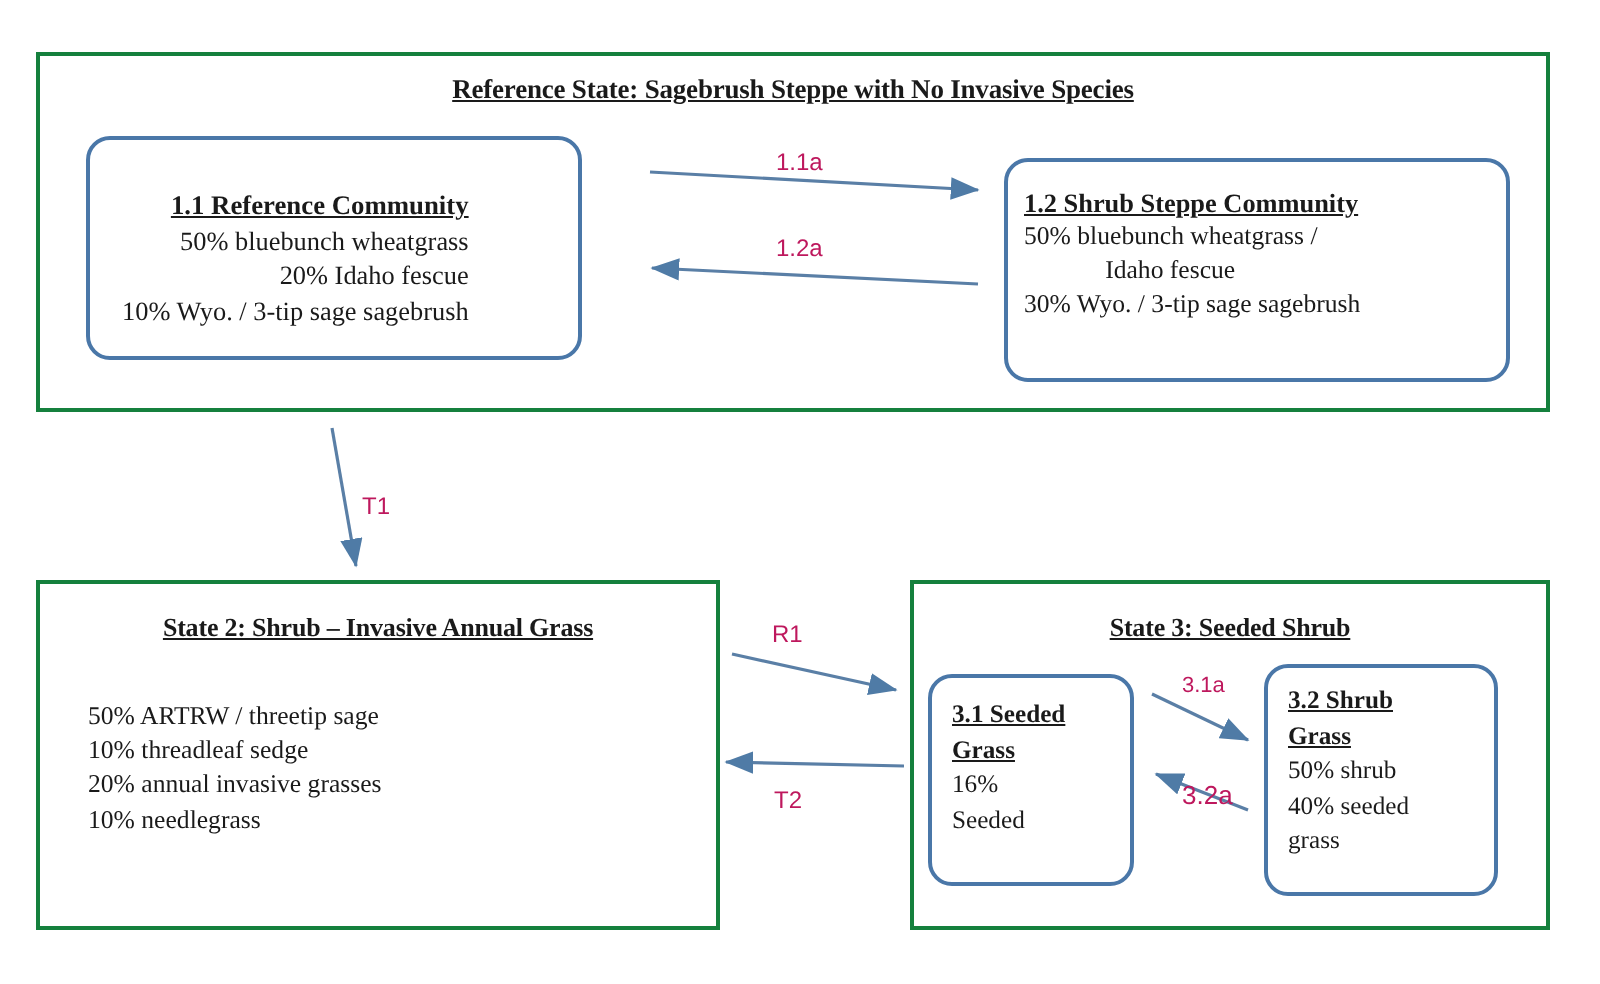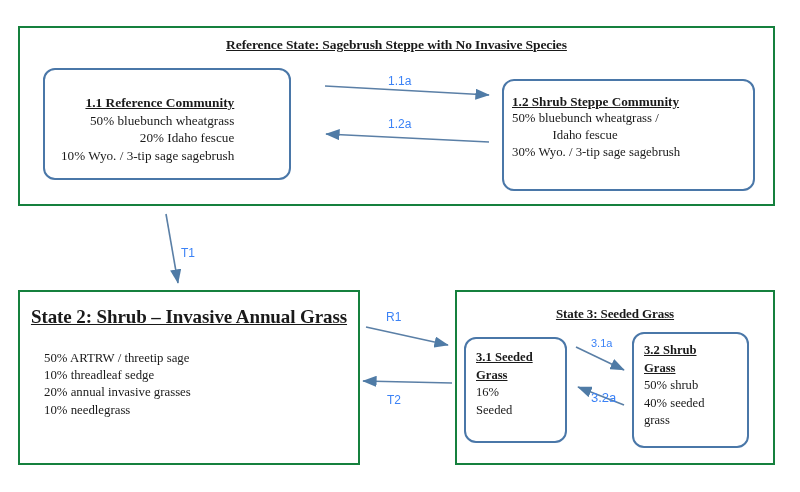--- a/index.html
+++ b/index.html
@@ -40,21 +40,21 @@
     left: 0;
     right: 0;
     text-align: center;
     font-weight: bold;
     text-decoration: underline;
     font-size: 13.5px;
     letter-spacing: -0.1px;
     white-space: nowrap;
   }
   #ref-state  .state-title { top: 9px;  font-size: 13.5px; }
-  #state2     .state-title { top: 14px; font-size: 19px; }
+  #state2     .state-title { top: 14px; font-size: 13px; }
   #state3     .state-title { top: 14px; font-size: 13px; }
 
   
   .community-box {
     position: absolute;
     border: 2px solid #4a77a8;
     border-radius: 12px;
     background: #ffffff;
     box-sizing: border-box;
   }
@@ -105,21 +105,21 @@
   #box-3-2 {
     left: 632px; top: 332px; width: 117px; height: 116px;
   }
   #box-3-2 .box-inner { position: absolute; left: 10px; top: 8px; font-size: 12.6px; line-height: 17.5px; }
 
   
   .arrow-label {
     position: absolute;
     font-family: "Liberation Sans", sans-serif;
     font-size: 12px;
-    color: #3b82f6;
+    color: #be185d;
     white-space: nowrap;
   }
   #lbl-1-1a { left: 388px; top: 74px; }
   #lbl-1-2a { left: 388px; top: 117px; }
   #lbl-t1   { left: 181px; top: 246px; }
   #lbl-r1   { left: 386px; top: 310px; }
   #lbl-t2   { left: 387px; top: 393px; }
   #lbl-3-1a { left: 591px; top: 337px; font-size: 11px; }
   #lbl-3-2a { left: 591px; top: 390px; font-size: 13px; }
 
@@ -163,21 +163,21 @@
 
     <div id="block-2-1">
       <div class="box-line">50% ARTRW / threetip sage</div>
       <div class="box-line">10% threadleaf sedge</div>
       <div class="box-line">20% annual invasive grasses</div>
       <div class="box-line">10% needlegrass</div>
     </div>
   </div>
 
   <div class="state-container" id="state3">
-    <div class="state-title">State 3: Seeded Grass</div>
+    <div class="state-title">State 3: Seeded Shrub</div>
   </div>
 
   <div class="community-box" id="box-3-1">
     <div class="box-inner">
       <div class="box-heading">3.1 Seeded</div>
       <div class="box-heading">Grass</div>
       <div class="box-line">16%</div>
       <div class="box-line">Seeded</div>
     </div>
   </div>

